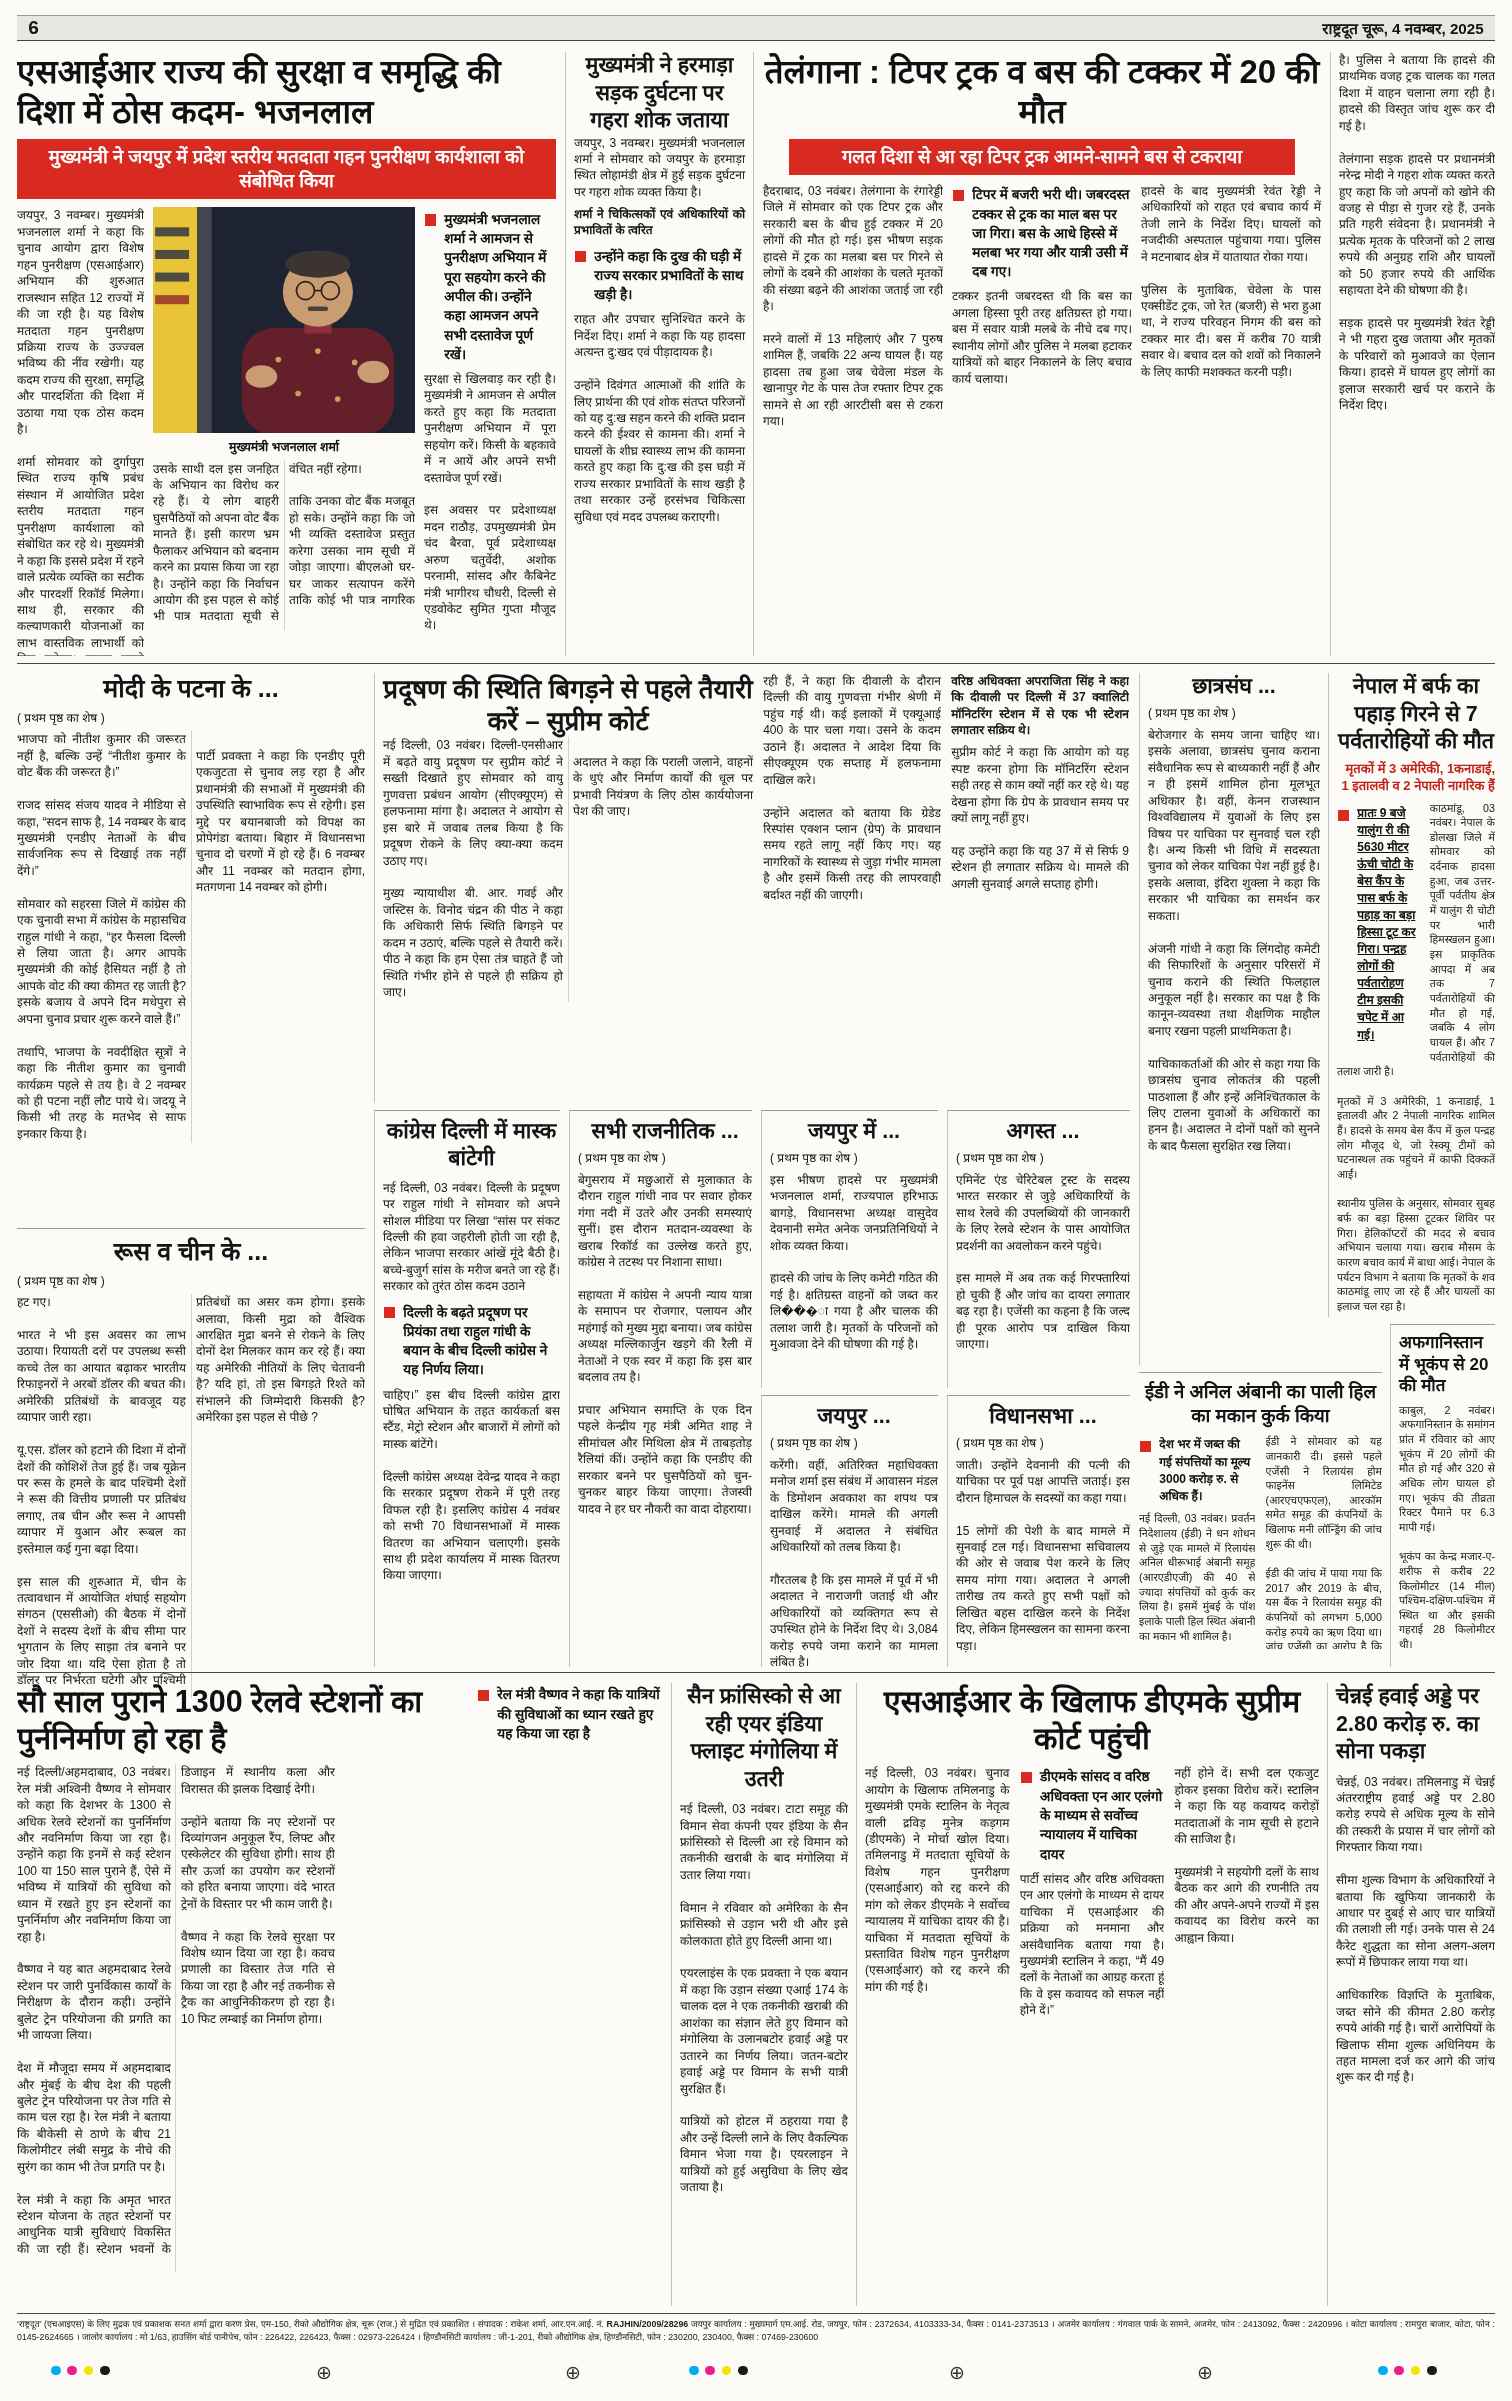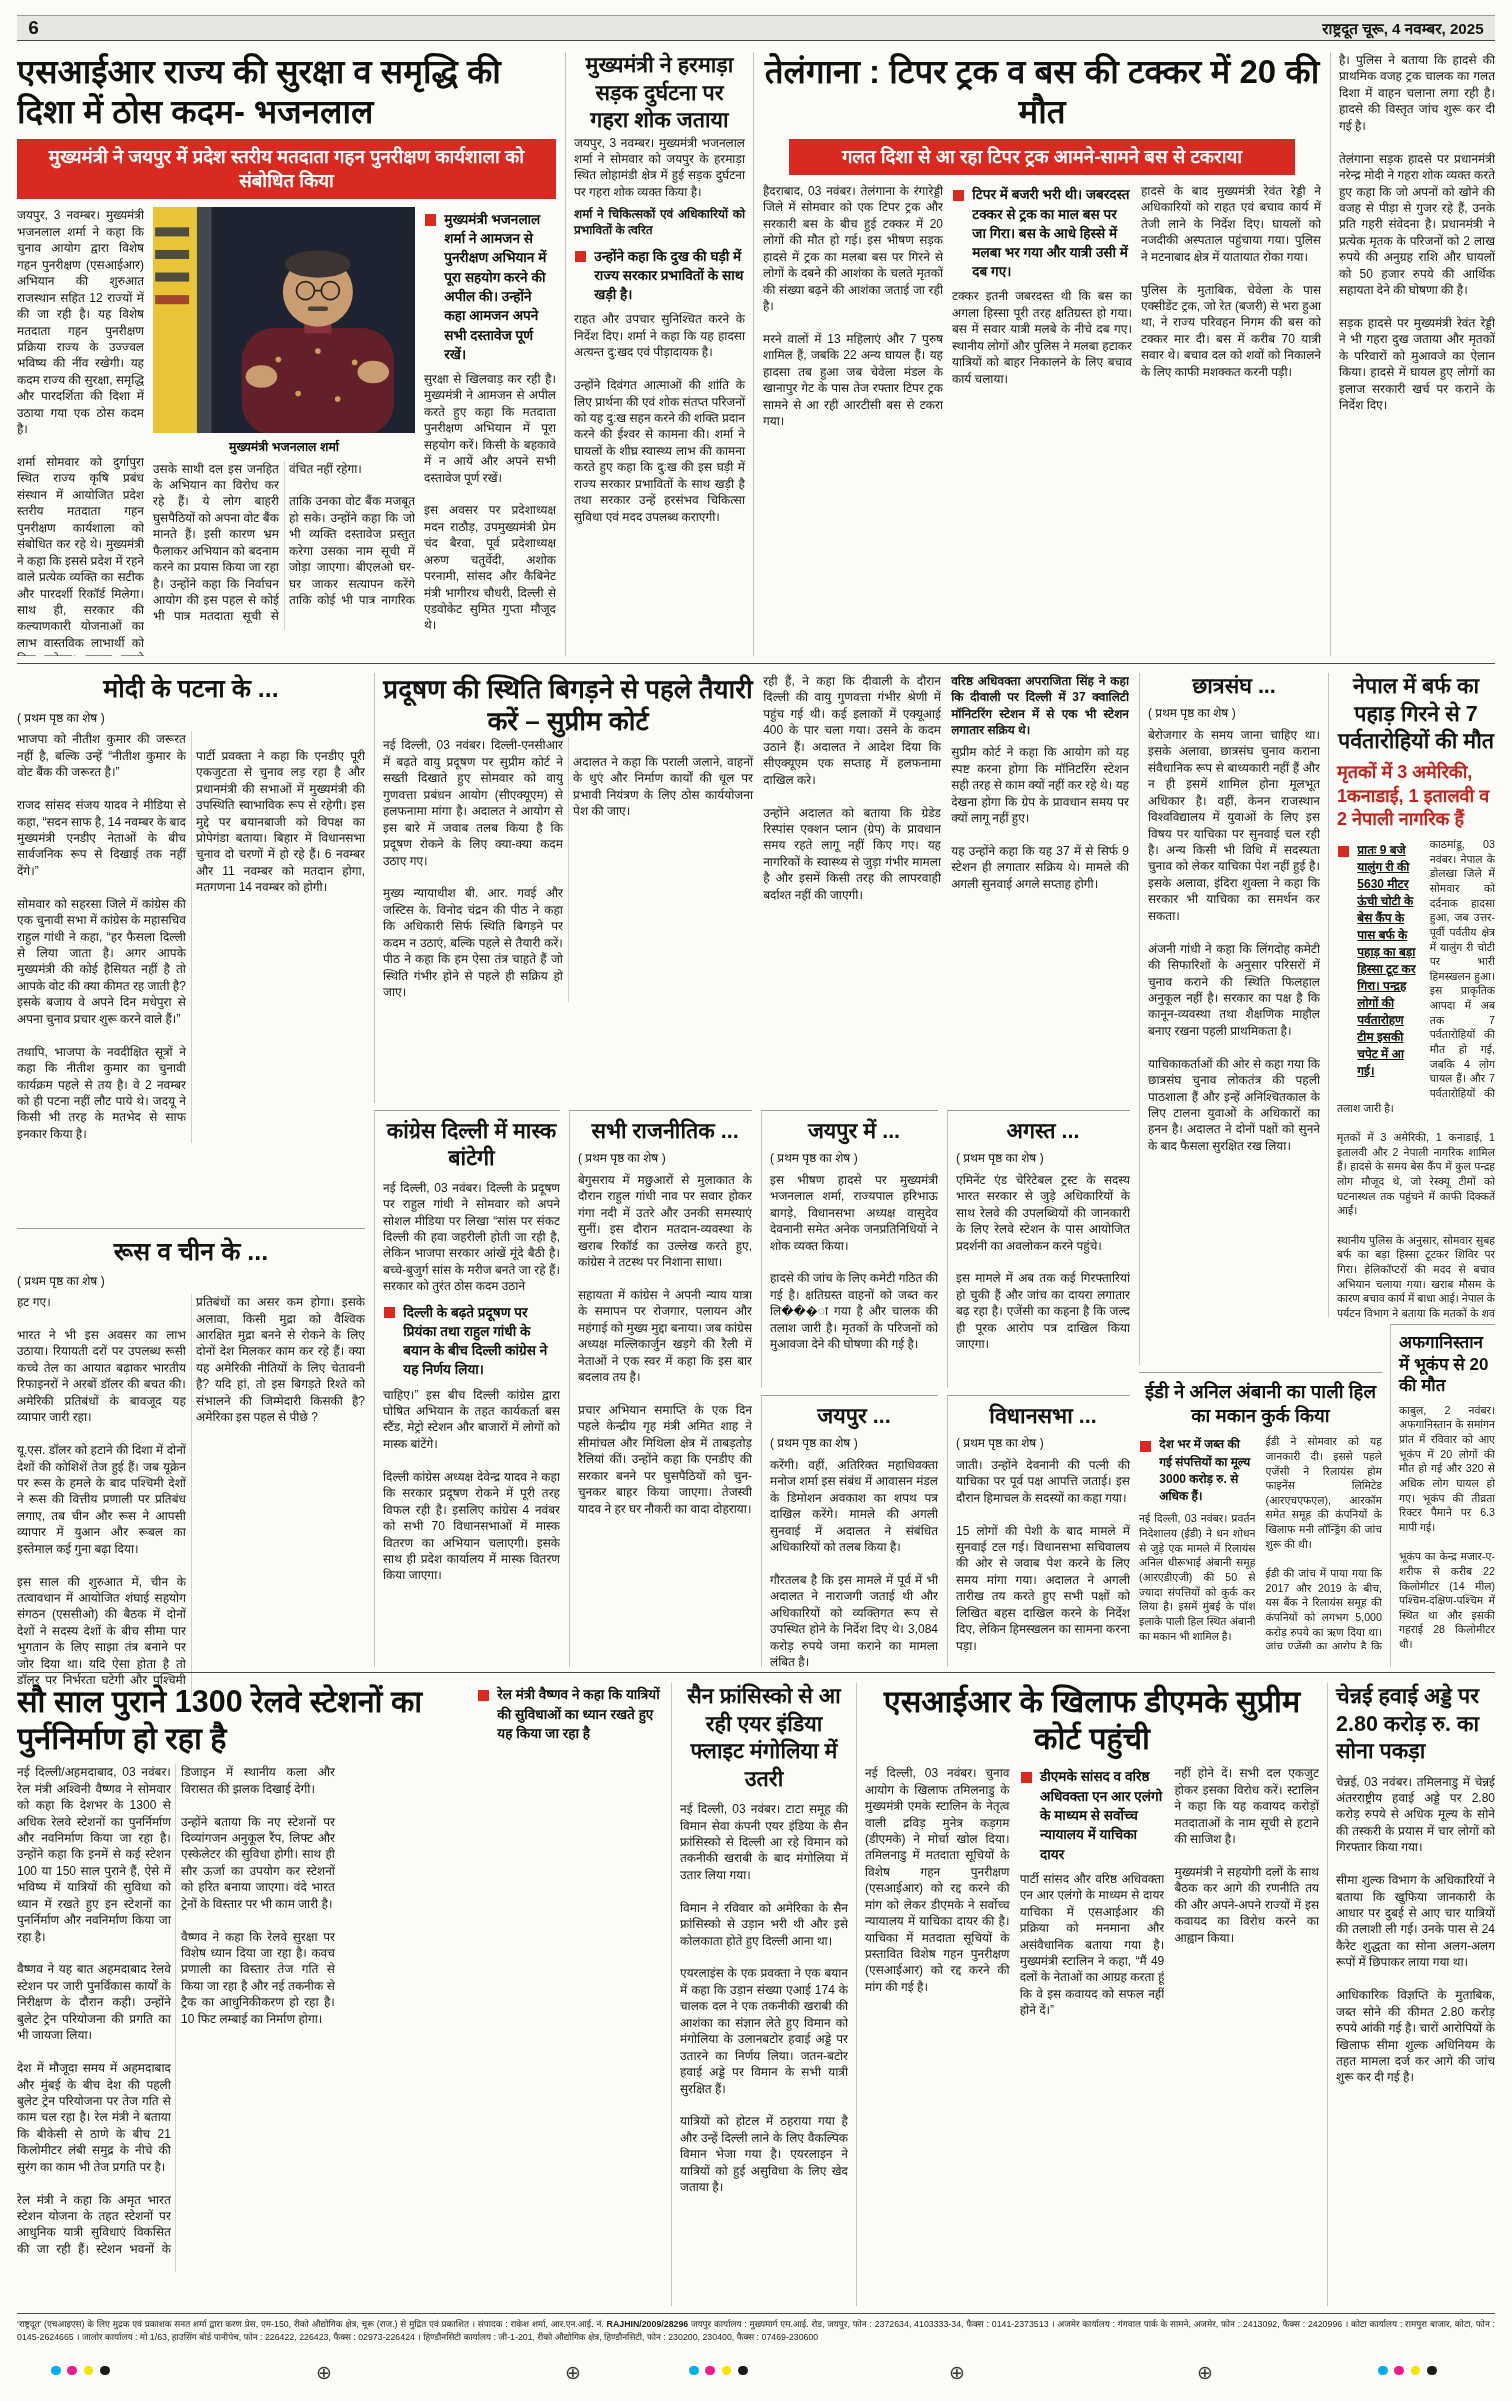--- a/index.html
+++ b/index.html
@@ -25,21 +25,21 @@
   .hl1 { font-size:33px; font-weight:700; line-height:1.2; color:#101010; }
   .hd-lg { font-size:26px; font-weight:700; line-height:1.24; }
   .hd-md { font-size:21.5px; font-weight:700; line-height:1.28; }
   .hd-sm { font-size:18.6px; font-weight:700; line-height:1.28; }
   .hd-cont { font-size:25px; font-weight:700; line-height:1.25; text-align:center; }
   .center { text-align:center; }
 
   .redband { background:#d92a21; color:#fff; text-align:center; font-weight:700;
     font-size:18.6px; line-height:1.32; padding:5.6px 9px; margin:8px 0; }
   .redband.sm { font-size:16.4px; }
-  .redtext { color:#c0251d; font-weight:700; font-size:18px; line-height:1.3; text-align:left; margin:5.6px 0; }
+  .redtext { color:#c0251d; font-weight:700; font-size:13px; line-height:1.3; text-align:right; margin:5.6px 0; }
 
   .bt { font-size:12px; line-height:1.37; text-align:justify; white-space:pre-line; color:#161616; }
   .bt.b { font-weight:700; }
   .bt.sm { font-size:10.7px; }
   .cont-note { font-weight:400; font-size:12px; margin:4.5px 0 5.6px; }
 
   .cols2 { column-count:2; column-gap:10.2px; column-rule:0.6px solid #d0d0d0; column-fill:auto; }
   .cols4 { column-count:4; column-gap:10.2px; column-rule:0.6px solid #d0d0d0; column-fill:auto; }
 
   .box { position:relative; font-weight:700; font-size:13.6px; line-height:1.42;
@@ -288,21 +288,21 @@
 
 स्थानीय पुलिस के अनुसार, सोमवार सुबह बर्फ का बड़ा हिस्सा टूटकर शिविर पर गिरा। हेलिकॉप्टरों की मदद से बचाव अभियान चलाया गया। खराब मौसम के कारण बचाव कार्य में बाधा आई। नेपाल के पर्यटन विभाग ने बताया कि मृतकों के शव काठमांडू लाए जा रहे हैं और घायलों का इलाज चल रहा है।</div>
     </div>
   </section>
 
   <section class="blk rt" style="left:1139px;top:1372px;width:243px;height:295px">
     <h2 class="hd-sm center">ईडी ने अनिल अंबानी का पाली हिल का मकान कुर्क किया</h2>
     <div class="two-col-split" style="margin-top:6.8px;height:215px">
       <div>
         <div class="box" style="font-size:12px">देश भर में जब्त की गई संपत्तियों का मूल्य 3000 करोड़ रु. से अधिक हैं।</div>
-        <div class="bt sm">नई दिल्ली, 03 नवंबर। प्रवर्तन निदेशालय (ईडी) ने धन शोधन से जुड़े एक मामले में रिलायंस अनिल धीरूभाई अंबानी समूह (आरएडीएजी) की 50 से ज्यादा संपत्तियों को कुर्क कर लिया है। इसमें मुंबई के पॉश इलाके पाली हिल स्थित अंबानी का मकान भी शामिल है।</div>
+        <div class="bt sm">नई दिल्ली, 03 नवंबर। प्रवर्तन निदेशालय (ईडी) ने धन शोधन से जुड़े एक मामले में रिलायंस अनिल धीरूभाई अंबानी समूह (आरएडीएजी) की 40 से ज्यादा संपत्तियों को कुर्क कर लिया है। इसमें मुंबई के पॉश इलाके पाली हिल स्थित अंबानी का मकान भी शामिल है।</div>
       </div>
       <div class="bt sm">ईडी ने सोमवार को यह जानकारी दी। इससे पहले एजेंसी ने रिलायंस होम फाइनेंस लिमिटेड (आरएचएफएल), आरकॉम समेत समूह की कंपनियों के खिलाफ मनी लॉन्ड्रिंग की जांच शुरू की थी।
 
 ईडी की जांच में पाया गया कि 2017 और 2019 के बीच, यस बैंक ने रिलायंस समूह की कंपनियों को लगभग 5,000 करोड़ रुपये का ऋण दिया था। जांच एजेंसी का आरोप है कि इन ऋणों को अन्य कंपनियों में डायवर्ट किया गया।</div>
     </div>
   </section>
 
   <section class="blk vl rt" style="left:1390px;top:1324px;width:105px;height:343px">
     <h2 class="hd-sm" style="font-size:17px">अफगानिस्तान में भूकंप से 20 की मौत</h2>
     <div class="bt sm" style="margin-top:5.6px">काबुल, 2 नवंबर। अफगानिस्तान के समांगन प्रांत में रविवार को आए भूकंप में 20 लोगों की मौत हो गई और 320 से अधिक लोग घायल हो गए। भूकंप की तीव्रता रिक्टर पैमाने पर 6.3 मापी गई।

